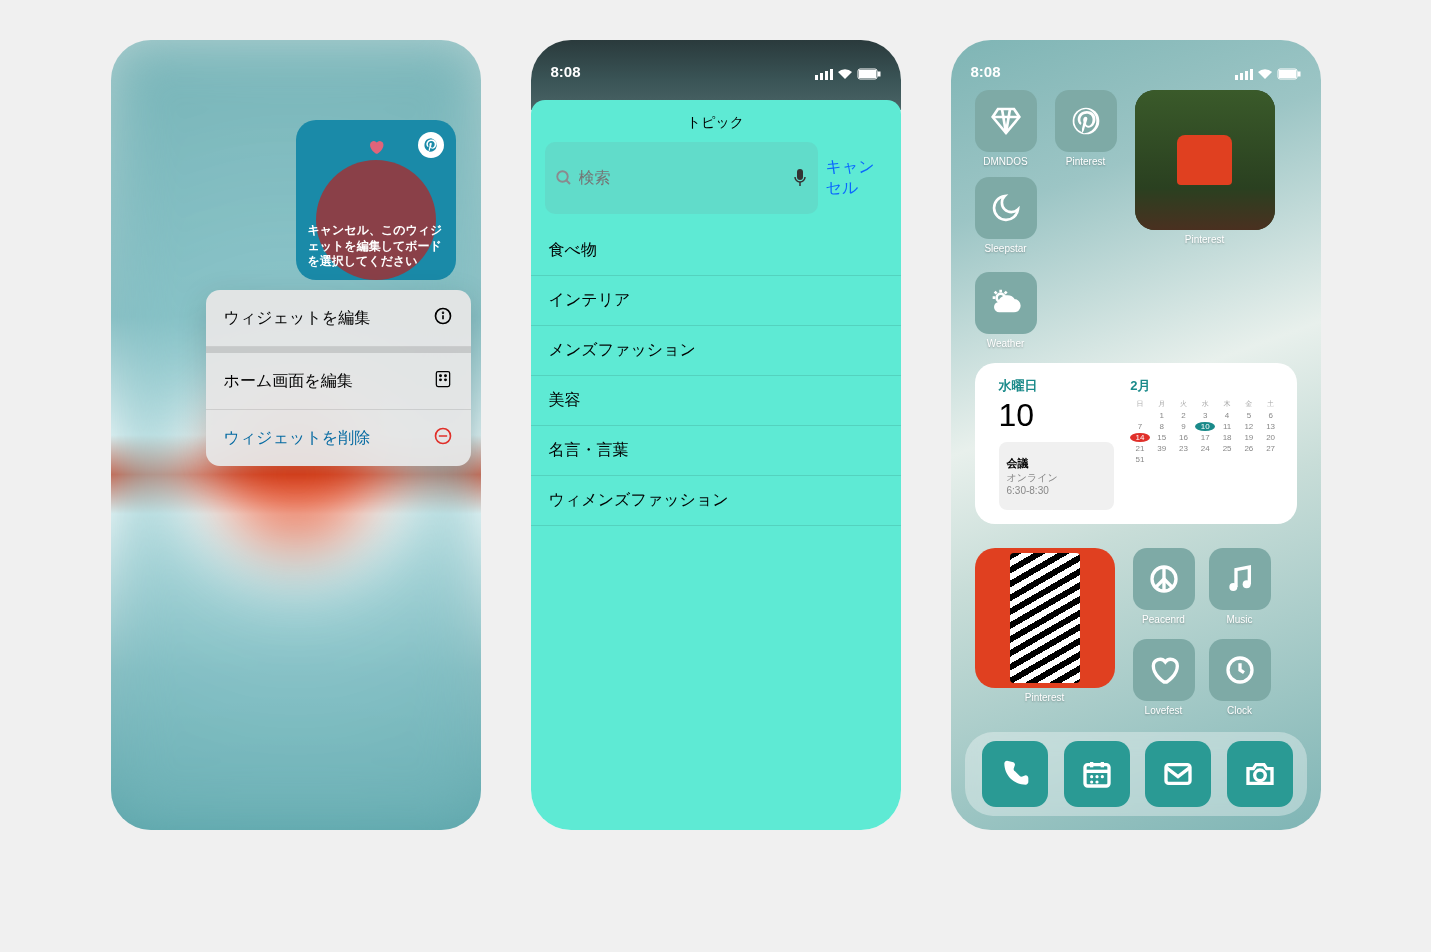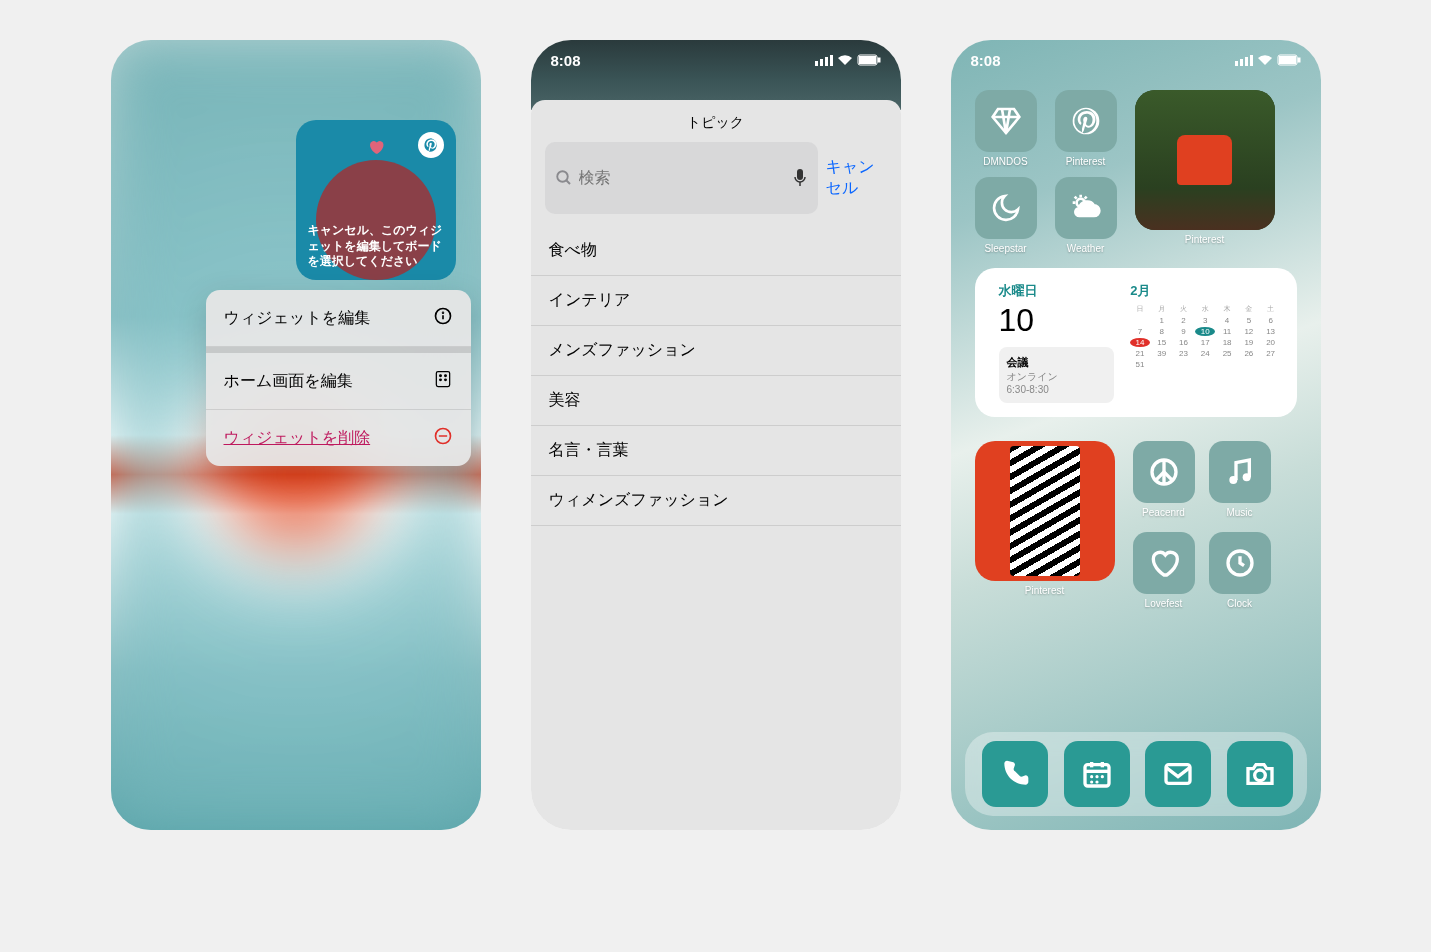--- a/index.html
+++ b/index.html
@@ -58,32 +58,32 @@
     box-shadow: 0 8px 30px rgba(0,0,0,0.15);
   }
   .context-menu .row {
     display:flex; justify-content:space-between; align-items:center;
     padding: 16px 18px;
     font-size:16px;
     border-bottom:1px solid rgba(0,0,0,0.1);
   }
   .context-menu .row:last-child { border-bottom:none; }
   .context-menu .sep { height:6px; background:rgba(0,0,0,0.12); }
-  .context-menu .danger { color:#be185d;text-decoration:underline; }
+  .context-menu .danger { color:#0369a1; }
   
   .phone2 { background:#fff; }
   .status-bar {
-    height:40px; display:flex; justify-content:space-between; align-items:center;
+    height:40px; display:flex; justify-content:space-between; align-items:flex-end;
     padding:0 20px; font-size:15px; font-weight:600; color:#fff;
     background: linear-gradient(180deg, #2a3a3c 0%, #3a5456 100%);
   }
   .status-bar.light { color:#fff; }
   .status-icons { display:flex; gap:4px; align-items:center; }
   .sheet {
-    background:#e5e5e5; border-radius:14px 14px 0 0; margin-top:20px; height:calc(100% - 60px);
+    background:#5eead4; border-radius:14px 14px 0 0; margin-top:20px; height:calc(100% - 60px);
     position:relative;
   }
   .phone2 .sheet-bg { position:absolute; top:40px; left:0; right:0; height:30px; background:linear-gradient(180deg,#3a5456, #4a6466); }
   .sheet-header { text-align:center; padding:14px 0 10px; font-size:14px; }
   .search-row { display:flex; align-items:center; gap:8px; padding:0 14px 12px; }
   .search-box {
     flex:1; background:rgba(120,120,128,0.12); border-radius:10px;
     display:flex; align-items:center; padding:26px 10px; gap:6px; color:#8a8a8e;
   }
   .search-box input { border:none; background:transparent; flex:1; font-size:16px; color:#333; outline:none; }
@@ -109,21 +109,21 @@
   }
   .forest-bg { position:absolute; inset:0; background:linear-gradient(180deg,#3a5a2a 0%,#2a4020 70%,#4a3020 100%); }
   .chair { width:55px; height:50px; background:#e04020; border-radius:8px 8px 4px 4px; position:relative; z-index:1; }
   .cal-widget {
     margin:14px 24px; background:#fff; border-radius:20px; padding:14px 16px;
     display:flex; gap:16px;
   }
   .cal-left { flex:1;margin-left:8px; }
   .cal-day-label { color:#1a8a8a; font-size:13px; font-weight:600; }
   .cal-day-num { font-size:32px; font-weight:300; margin:2px 0 8px; }
-  .cal-event { background:#f0f0f0; border-radius:8px; padding:8px 8px; font-size:11px; }
+  .cal-event { background:#f0f0f0; border-radius:8px; padding:14px 8px; font-size:11px; }
   .cal-event .title { font-weight:600; }
   .cal-event .sub { color:#888; font-size:10px; }
   .cal-right { flex:1.3; }
   .cal-month { color:#1a8a8a; font-size:13px; font-weight:600; margin-bottom:4px; }
   .cal-grid { display:grid; grid-template-columns:repeat(7,1fr); gap:2px; font-size:8px; text-align:center; color:#888; }
   .cal-grid .hd { color:#aaa; font-size:7px; }
   .cal-grid .today { background:#1a8a8a; color:#fff; border-radius:50%; }
   .cal-grid .mark { background:#e0302a; color:#fff; border-radius:50%; }
   .row3 { display:flex; gap:18px; padding:10px 24px; align-items:flex-start; }
   .fashion-widget {
@@ -282,21 +282,21 @@
           <div class="app">
             <div class="app-icon">
               <svg class="icon-svg" viewBox="0 0 24 24" fill="#fff">
                 <circle cx="12" cy="12" r="10" fill="#fff"></circle>
                 <path fill="#7eaaa6" d="M12 3a9 9 0 0 0-3 17.4c0-.7-.1-1.8 0-2.6l1.2-5s-.3-.6-.3-1.5c0-1.4.8-2.4 1.8-2.4.9 0 1.3.6 1.3 1.4 0 .9-.6 2.2-.9 3.4-.2 1 .5 1.9 1.5 1.9 1.9 0 3.3-2 3.3-4.8 0-2.5-1.8-4.3-4.4-4.3-3 0-4.7 2.2-4.7 4.5 0 .9.3 1.9.8 2.4l-.3 1.2c-.1.2-.2.3-.4.2-1.3-.6-2.1-2.5-2.1-4 0-3.3 2.4-6.3 6.9-6.3 3.6 0 6.4 2.6 6.4 6 0 3.6-2.3 6.5-5.4 6.5-1.1 0-2.1-.6-2.4-1.2l-.7 2.5c-.2.9-.9 2-1.3 2.7A9 9 0 1 0 12 3z"></path>
               </svg>
             </div>
             <div class="app-label">Pinterest</div>
           </div>
         </div>
-      <div class="apps-row" style="padding:0;" id="apps-r2">
+      <div class="apps-row" style="padding:0;flex-direction:column;" id="apps-r2">
           <div class="app">
             <div class="app-icon">
               <svg class="icon-svg" viewBox="0 0 24 24" fill="none" stroke="#fff" stroke-width="2">
                 <path d="M21 13A9 9 0 1 1 11 3a7 7 0 0 0 10 10z"></path>
               </svg>
             </div>
             <div class="app-label">Sleepstar</div>
           </div>
           <div class="app">
             <div class="app-icon">

